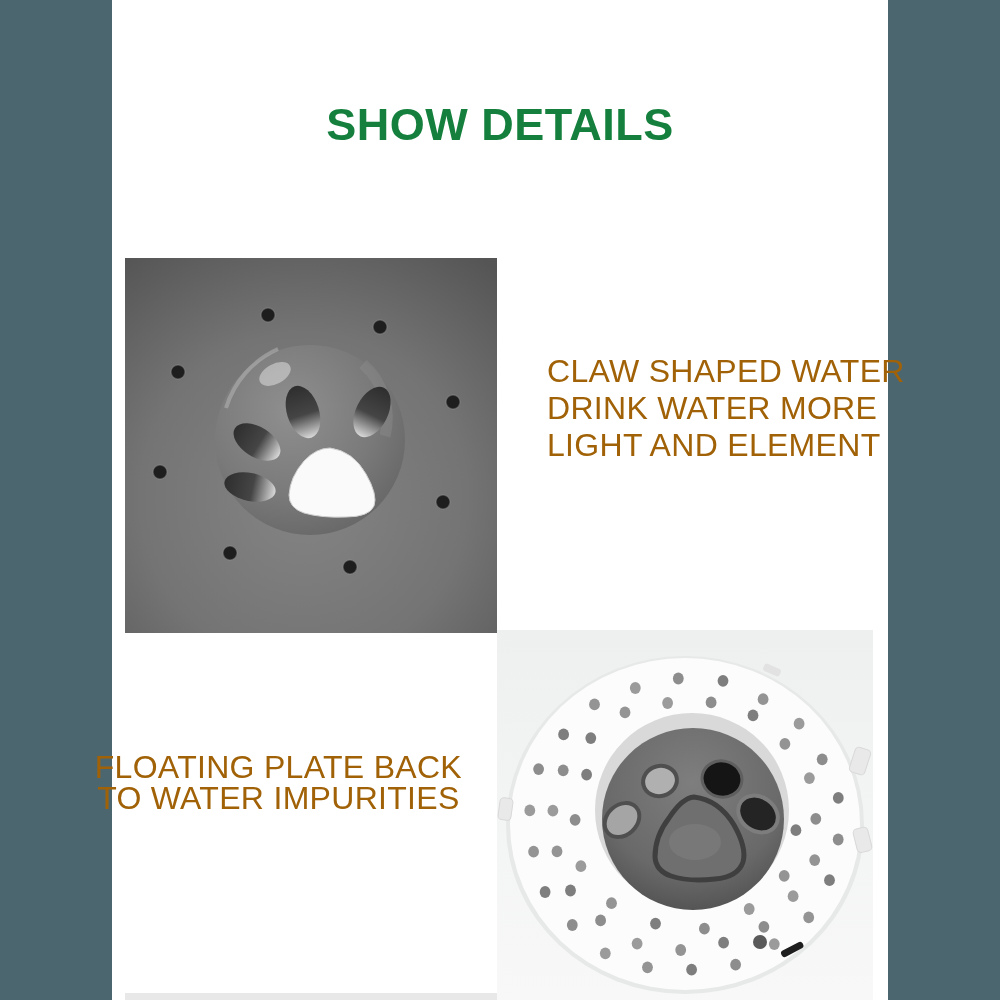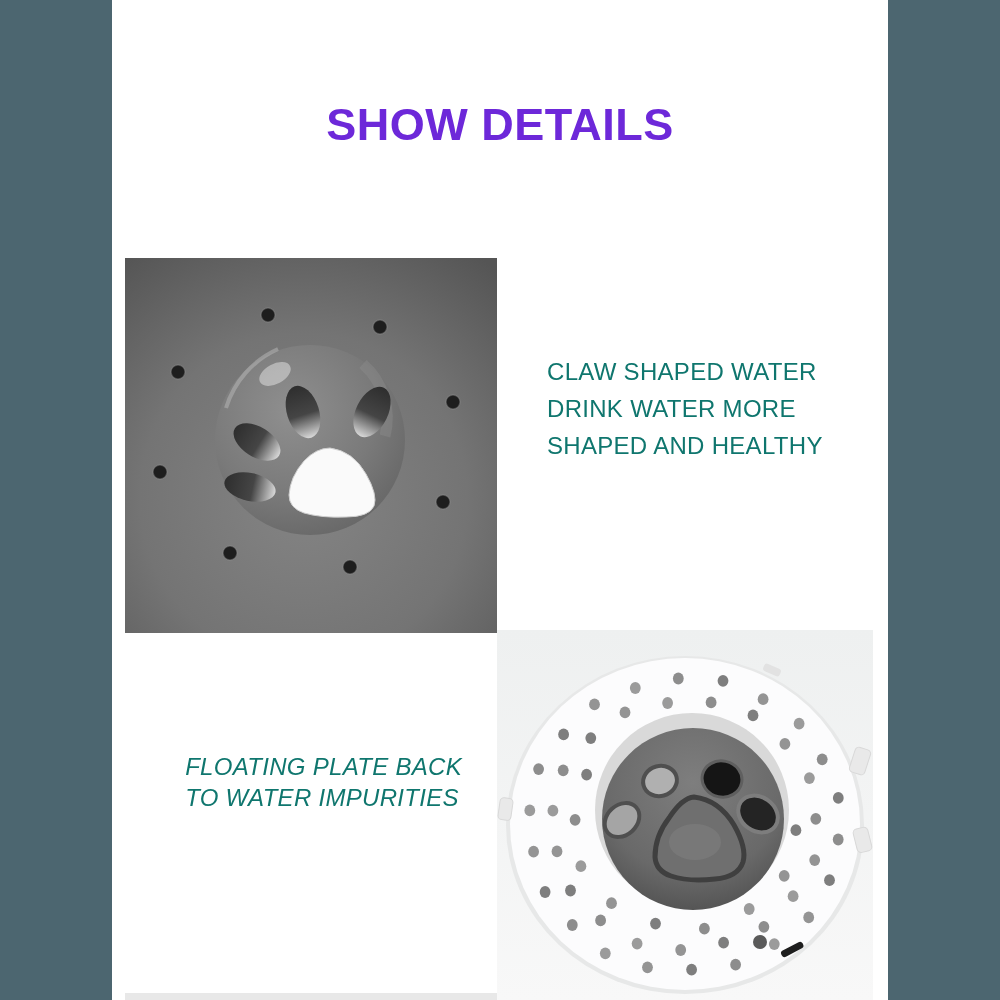--- a/index.html
+++ b/index.html
@@ -8,32 +8,32 @@
     background:#ffffff;
     font-family:"Liberation Sans", sans-serif;
   }
   .accent-bar{position:absolute;top:0;bottom:0;width:112px;background:#4c6670;}
   .accent-bar.left{left:0;}
   .accent-bar.right{right:0;}
 
   .page-title{
     position:absolute;left:112px;right:112px;top:101px;margin:0;
     text-align:center;font-size:45px;line-height:48px;font-weight:700;
-    letter-spacing:0.5px;color:#6d28d9;
+    letter-spacing:0.5px;color:#15803d;
   }
 
   .photo{position:absolute;}
   .photo svg{display:block;width:100%;height:100%;}
   .photo.outlet{left:125px;top:258px;width:372px;height:375px;}
   .photo.plate{left:497px;top:630px;width:376px;height:370px;z-index:2;}
 
-  .caption{position:absolute;color:#0f766e;font-size:24px;letter-spacing:0.3px;}
+  .caption{position:absolute;color:#a16207;font-size:32px;letter-spacing:0.3px;}
   .caption .cap-line{white-space:nowrap;}
   .caption.claw{left:547px;top:353px;text-align:left;line-height:37px;}
-  .caption.floating{right:538px;top:752px;text-align:left;line-height:30.5px;font-style:italic;}
+  .caption.floating{right:538px;top:752px;text-align:center;line-height:30.5px;}
 
   .next-section-edge{
     position:absolute;left:125px;top:993px;width:748px;height:7px;
     background:#e8e8e8;z-index:1;
   }
 </style>
 </head>
 <body>
 
 <div class="accent-bar left"></div>
@@ -81,21 +81,21 @@
       <ellipse cx="132" cy="184" rx="15" ry="26" fill="url(#p1t)" transform="rotate(-58 132 184)"></ellipse>
       <ellipse cx="125" cy="229" rx="14" ry="26" fill="url(#p1t)" transform="rotate(-78 125 229)"></ellipse>
       <path d="M 205 190 Q 228 193 241 216 Q 253 237 249 248 Q 244 259 221 259 Q 196 260 179 255 Q 164 250 164 237 Q 165 219 179 203 Q 191 190 205 190 Z" fill="#fafafa" stroke="#cfcfcf" stroke-width="1"></path>
     </g>
   </svg>
 </div>
 
 <div class="caption claw">
   <div class="cap-line">CLAW SHAPED WATER</div>
   <div class="cap-line">DRINK WATER MORE</div>
-  <div class="cap-line">SHAPED AND HEALTHY</div>
+  <div class="cap-line">LIGHT AND ELEMENT</div>
 </div>
 
 <div class="photo plate">
   <svg viewBox="0 0 376 370" xmlns="http://www.w3.org/2000/svg">
     <defs>
       <linearGradient id="p2bg" x1="0" y1="0" x2="0" y2="1">
         <stop offset="0%" stop-color="#eef0f0"></stop>
         <stop offset="100%" stop-color="#f8f8f8"></stop>
       </linearGradient>
       <radialGradient id="p2d" cx="50%" cy="30%" r="85%">

